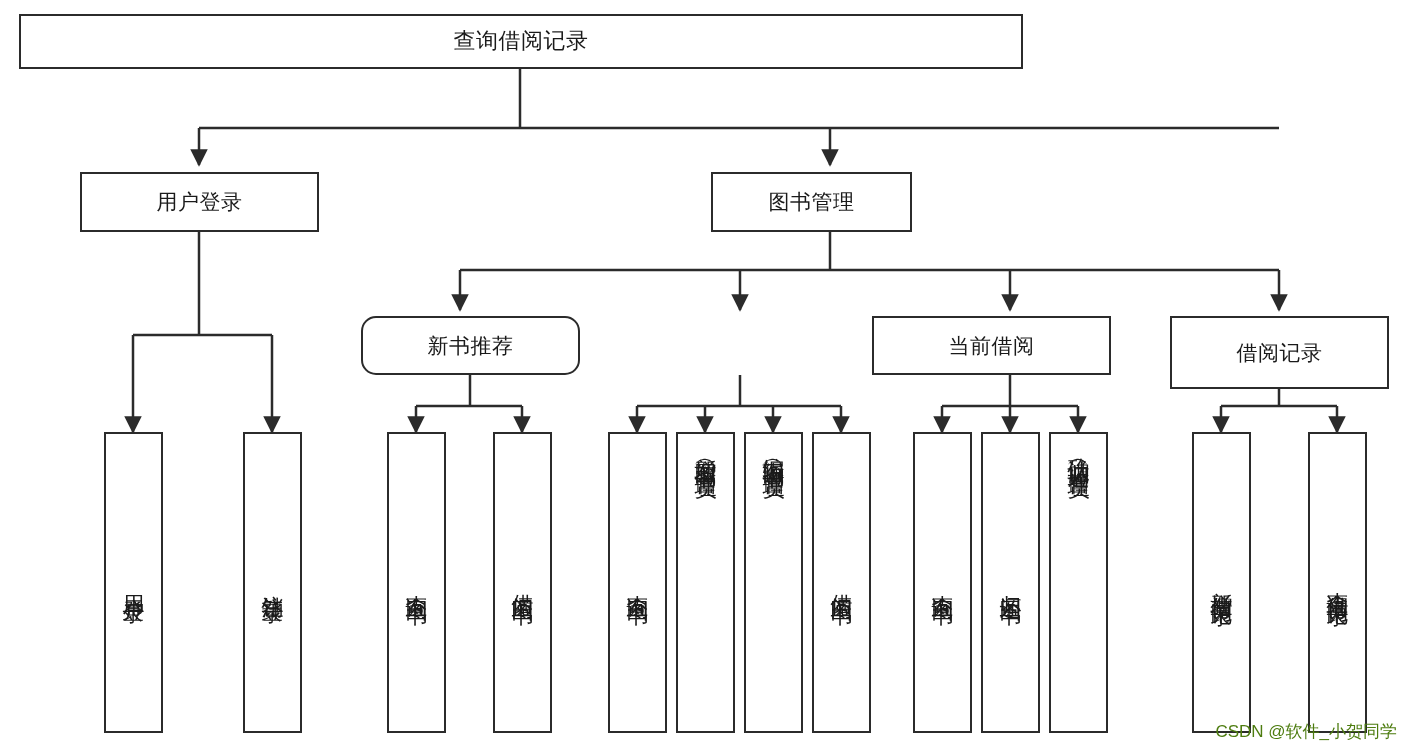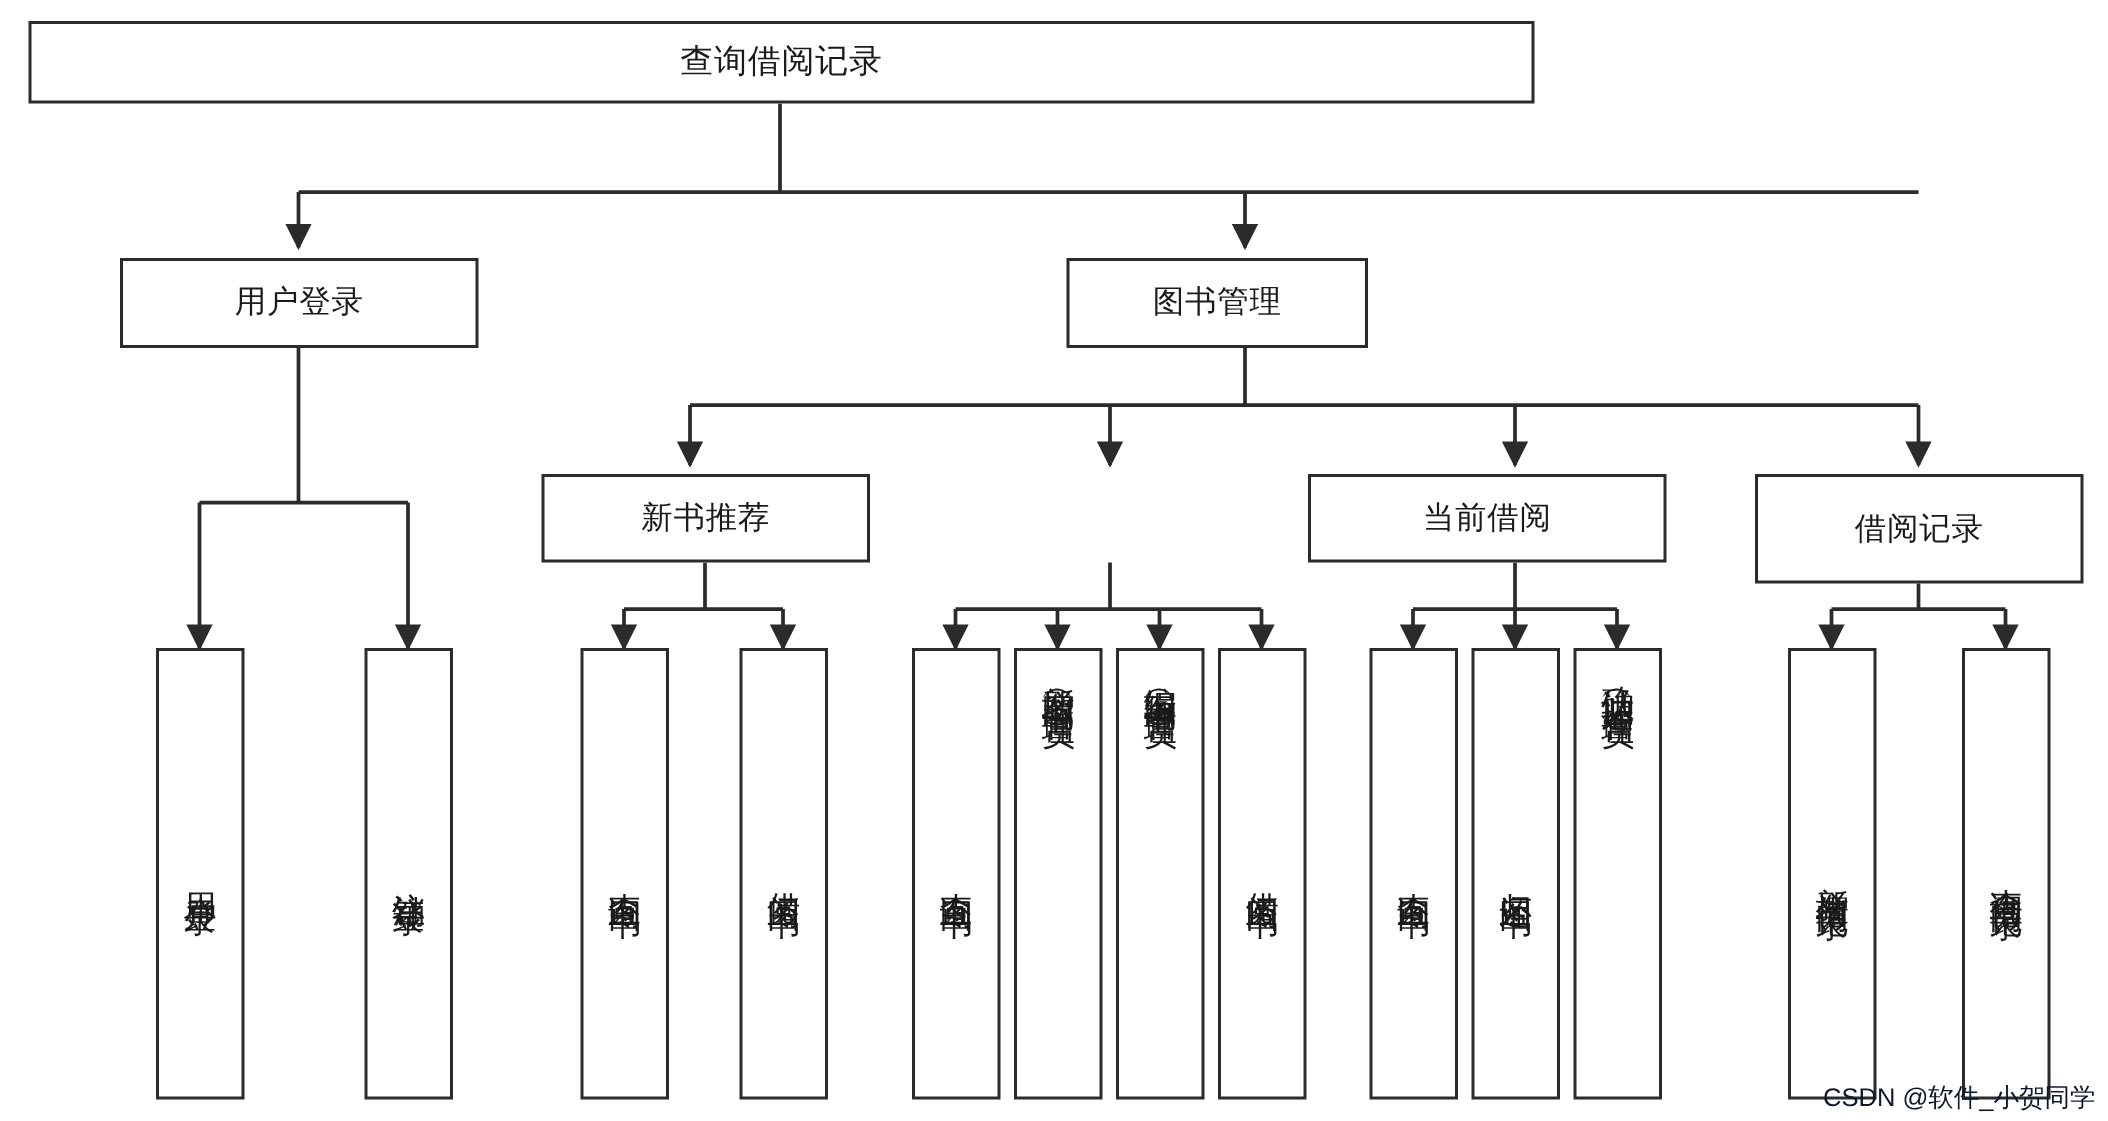--- a/index.html
+++ b/index.html
@@ -67,21 +67,21 @@
     line-height: 1.0;
     letter-spacing: 3px;
     white-space: nowrap;
     text-align: center;
   }
   #watermark {
     position: absolute;
     right: 8px;
     bottom: 4px;
     font-size: 17px;
-    color: #0f172a;
+    color: #4d7c0f;
     white-space: nowrap;
     user-select: none;
   }
 </style>
 </head>
 <body>
 
 <div id="canvas">
 
   <svg id="edges" viewBox="0 0 1405 747" xmlns="http://www.w3.org/2000/svg">
@@ -138,21 +138,21 @@
     <span class="label">查询借阅记录</span>
   </div>
 
   <div class="node h-node" style="left:80px; top:172px; width:239px; height:60px;">
     <span class="label">用户登录</span>
   </div>
   <div class="node h-node" style="left:711px; top:172px; width:201px; height:60px;">
     <span class="label">图书管理</span>
   </div>
 
-  <div class="node h-node" style="left:361px; top:316px; width:219px; height:59px;">
+  <div class="node h-node" style="left:361px; top:316px; width:219px; height:59px;border-radius:15px;">
     <span class="label">新书推荐</span>
   </div>
   <div class="node h-node" style="left:872px; top:316px; width:239px; height:59px;">
     <span class="label">当前借阅</span>
   </div>
   <div class="node h-node" style="left:1170px; top:316px; width:219px; height:73px;">
     <span class="label">借阅记录</span>
   </div>
 
   <div class="node v-node centered" style="left:104px; top:432px; width:59px; height:301px;">

